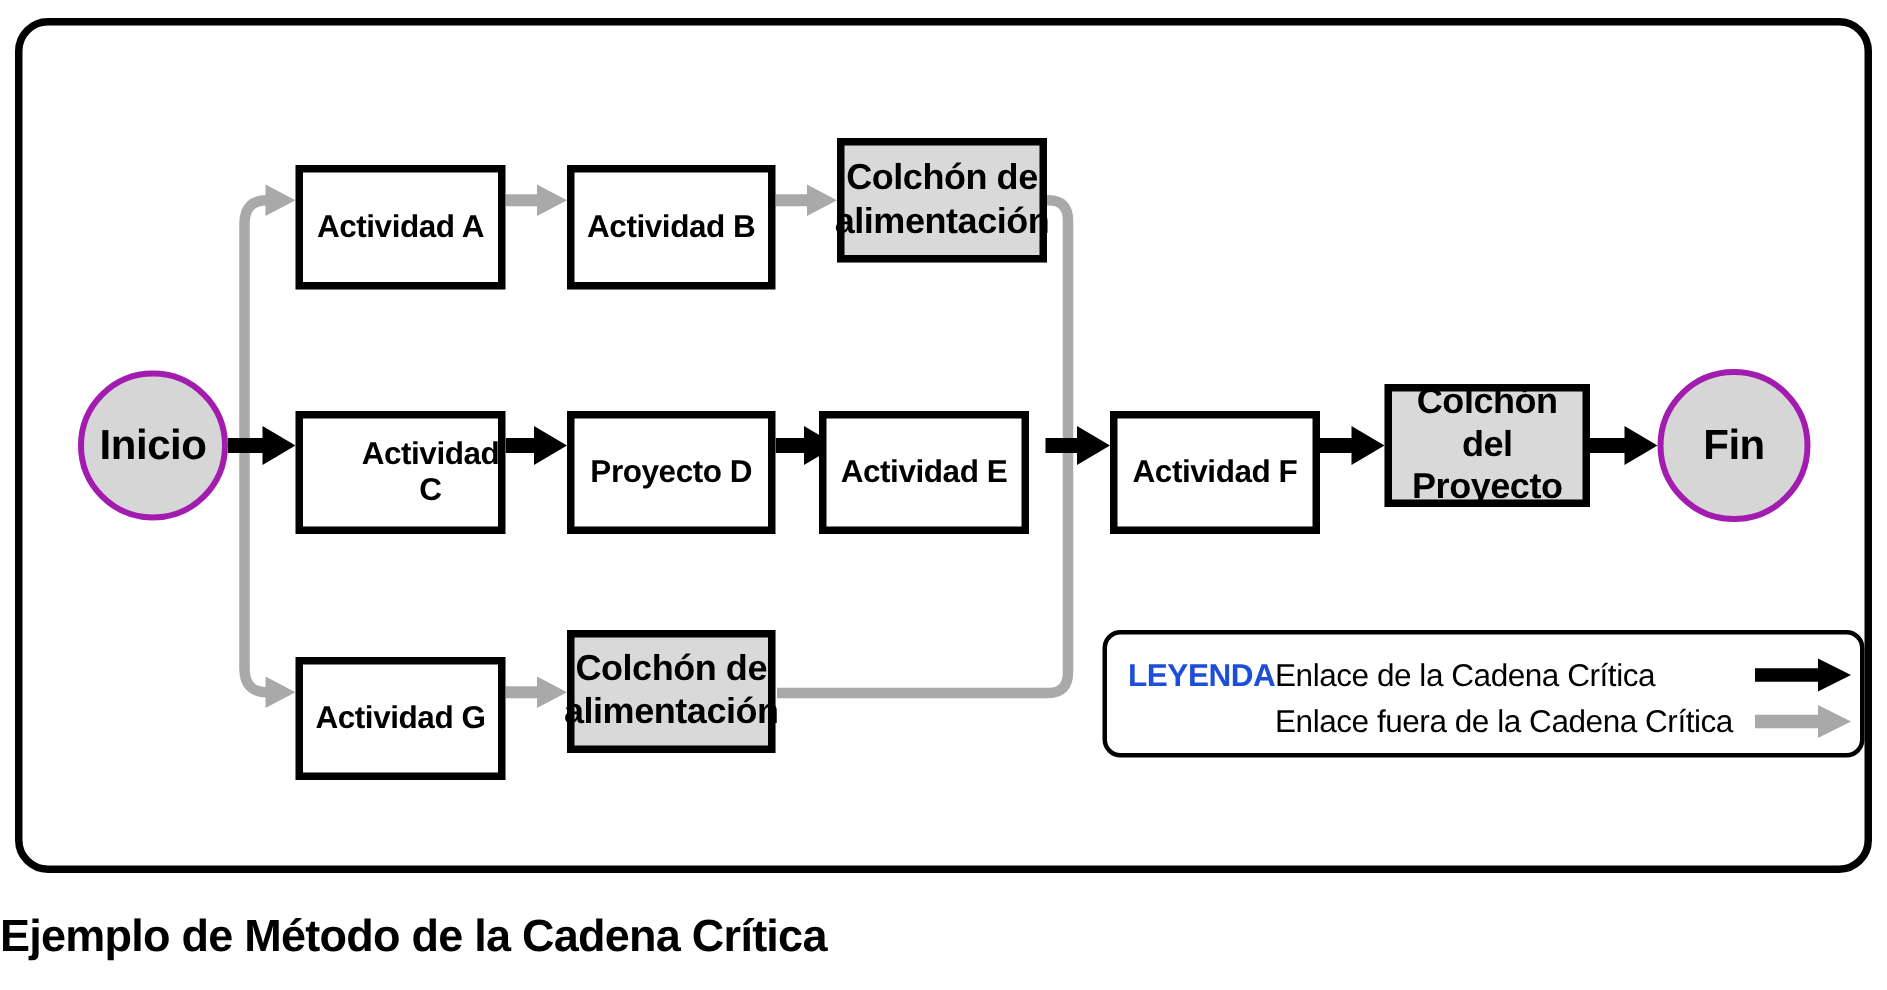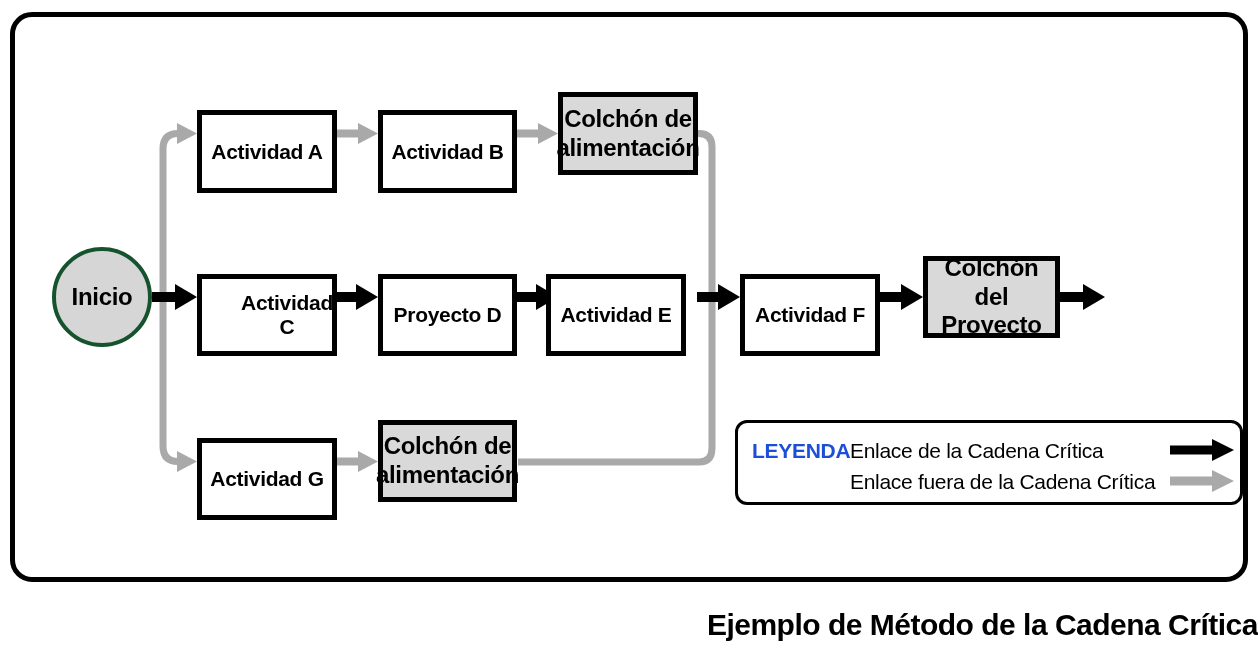--- a/index.html
+++ b/index.html
@@ -13,21 +13,21 @@
   }
   svg.connectors{position:absolute;left:0;top:0;width:1258px;height:660px;}
   .node{
     position:absolute;box-sizing:border-box;display:flex;align-items:center;justify-content:center;
     text-align:center;font-weight:700;color:#000;background:#fff;border:5px solid #000;
     letter-spacing:-0.3px;
   }
   .activity{font-size:21px;margin-top:18px;}
   .buffer{background:#d9d9d9;font-size:24px;line-height:1.2;padding:16px 3px;}
   .circle{
-    border-radius:50%;background:#d6d6d6;border:4px solid #14532d;font-size:24px;
+    border-radius:50%;background:#d6d6d6;border:4px solid #a21caf;font-size:28px;
   }
   .n-inicio{left:52px;top:247px;width:100px;height:100px;}
   .n-fin{left:1105px;top:246px;width:102px;height:102px;}
   .n-a{left:197px;top:92px;width:140px;height:83px;}
   .n-b{left:378px;top:92px;width:139px;height:83px;}
   .n-tc{left:558px;top:92px;width:140px;height:83px;}
   .n-c{left:197px;top:256px;width:140px;height:82px;padding-left:40px;}
   .n-d{left:378px;top:256px;width:139px;height:82px;}
   .n-e{left:546px;top:256px;width:140px;height:82px;}
   .n-f{left:740px;top:256px;width:140px;height:82px;}
@@ -43,21 +43,21 @@
     font-weight:700;font-size:21px;letter-spacing:-0.3px;color:#1d4ed8;
   }
   .legend-row{position:absolute;left:112px;height:31px;display:flex;align-items:center;
     font-size:21px;letter-spacing:-0.3px;color:#000;text-align:center;}
   .legend-row.r0{top:12px;}
   .legend-row.r1{top:43px;}
   .legend-arrow{position:absolute;right:6px;width:66px;height:28px;}
   .legend-arrow.r0{top:13px;}
   .legend-arrow.r1{top:44px;}
   .caption{
-    position:absolute;left:0;top:608px;width:1258px;text-align:right;
+    position:absolute;left:0;top:608px;width:1258px;text-align:left;
     font-weight:700;font-size:30px;letter-spacing:-0.5px;color:#000;
   }
 </style>
 </head>
 <body>
 
 <div id="stage">
 
   <div class="frame"></div>
 
@@ -121,20 +121,23 @@
   </div>
   <div class="node activity n-e">
     <span>Actividad E</span>
   </div>
   <div class="node activity n-f">
     <span>Actividad F</span>
   </div>
   <div class="node buffer n-cp">
     <span>Colchón del Proyecto</span>
   </div>
+  <div class="node circle n-fin">
+    <span>Fin</span>
+  </div>
 
   <div class="node activity n-g">
     <span>Actividad G</span>
   </div>
   <div class="node buffer n-bc">
     <span>Colchón de alimentación</span>
   </div>
 
   <div class="legend">
     <div class="legend-title">LEYENDA</div>

